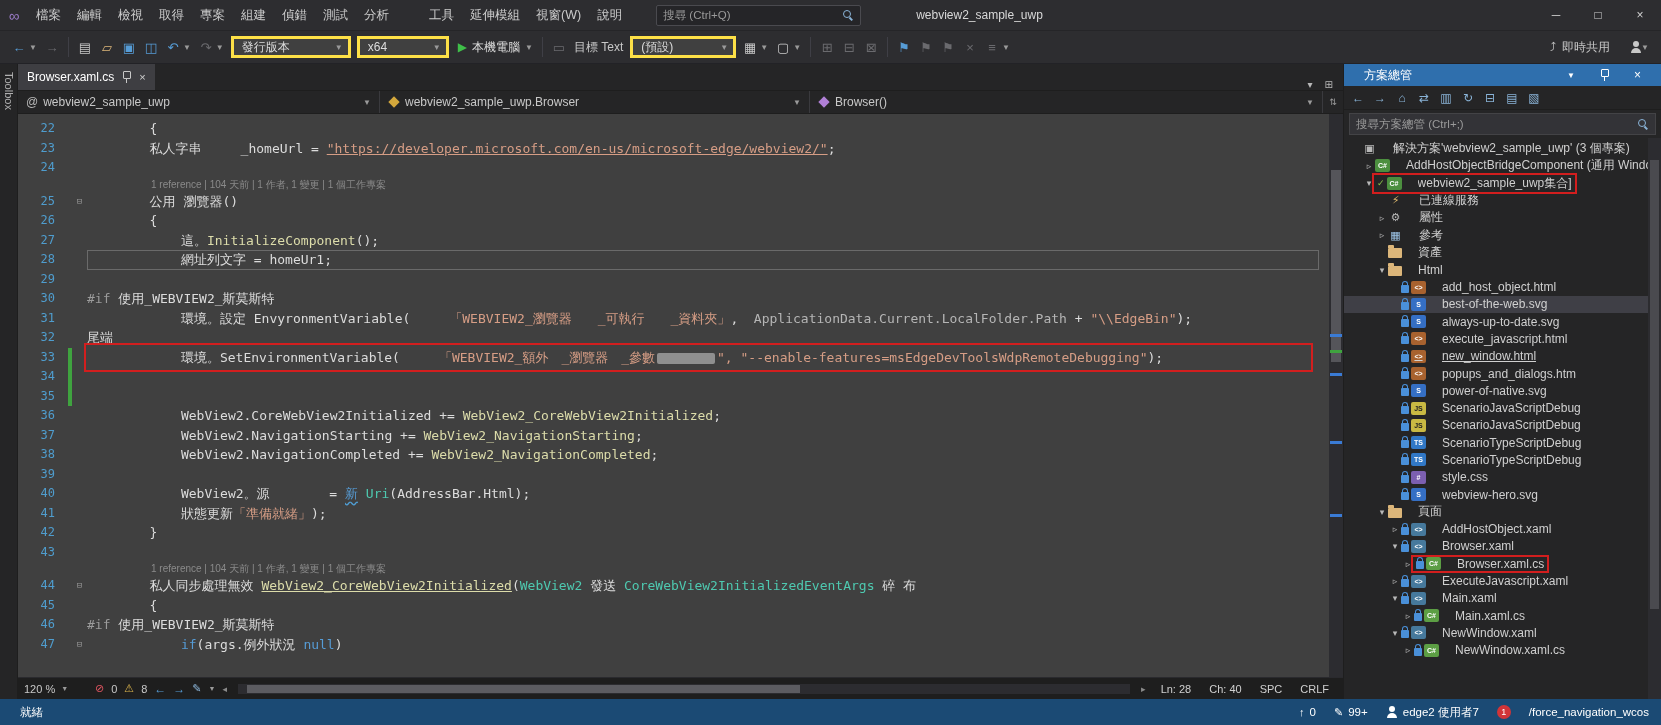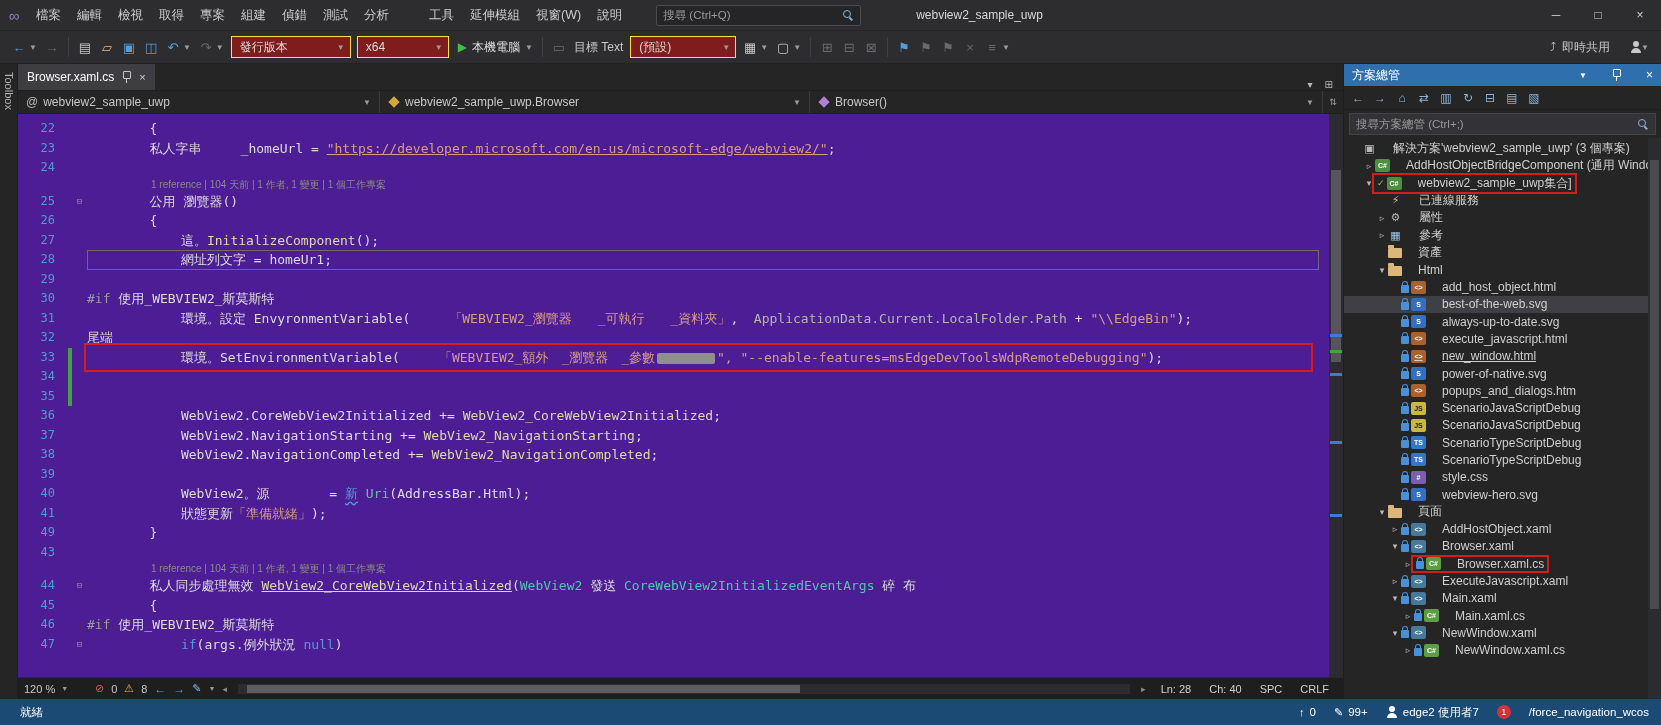--- a/index.html
+++ b/index.html
@@ -16,21 +16,21 @@
 .win-title{margin-left:55px;color:#d8d8d8;font-size:12px;white-space:nowrap}
 .spacer{flex:1}
 .win-btns{display:flex;height:30px;flex:none}
 .win-btn{width:42px;text-align:center;line-height:30px;color:#d0d0d0;font-size:12px}
 
 .toolbar{height:34px;background:#2d2d30;border-top:1px solid #252528;border-bottom:1px solid #222226;display:flex;align-items:center;padding:0 8px;flex:none}
 .tb-ico{width:22px;text-align:center;font-size:13px;color:#c8c8c8;flex:none}
 .tb-ico.blue{color:#569cd6}.tb-ico.dim{color:#6a6a6e}.tb-ico.tan{color:#dcb67a}
 .tb-sep{width:1px;height:20px;background:#3f3f46;margin:0 5px;flex:none}
 .tb-caret{font-size:8px;color:#9a9a9a;margin:0 4px 0 -1px;flex:none}
-.tb-combo{height:22px;background:#7f1d1d;border:1px solid #fde047;display:flex;align-items:center;padding:0 5px 0 8px;margin:0 3px;color:#dcdcdc;flex:none}
+.tb-combo{height:22px;background:#404040;border:3px solid #fde047;display:flex;align-items:center;padding:0 5px 0 8px;margin:0 3px;color:#dcdcdc;flex:none}
 .tb-combo .caret{margin-left:auto;font-size:8px;color:#9a9a9a;padding-left:10px}
 .tb-combo.cfg{width:120px}.tb-combo.arch{width:92px}.tb-combo.prof{width:106px}
 .tb-run{display:flex;align-items:center;margin:0 6px;color:#dcdcdc;flex:none}
 .tb-run .play{color:var(--run_green);font-size:12px;margin-right:5px}
 .tb-label{color:#c8c8c8;margin:0 4px;white-space:nowrap;flex:none}
 .liveshare{display:flex;align-items:center;gap:6px;margin-right:20px;color:#c8c8c8;flex:none}
 .person{width:12px;height:12px;position:relative;flex:none}
 .person::before{content:"";position:absolute;top:0;left:3px;width:6px;height:6px;border-radius:50%;background:#c8c8c8}
 .person::after{content:"";position:absolute;bottom:0;left:1px;width:10px;height:5px;border-radius:5px 5px 0 0;background:#c8c8c8}
 
@@ -49,21 +49,21 @@
 
 .navbar{height:24px;background:#252526;border-top:1px solid #1e1e1e;border-bottom:1px solid #1e1e1e;display:flex;flex:none;font-size:12px}
 .nav-combo{display:flex;align-items:center;border-right:1px solid #3a3a3e;padding:0 8px;color:#c8c8c8;min-width:0}
 .nav-combo .caret{margin-left:auto;font-size:8px;color:#9a9a9a;padding-left:10px}
 .nav-combo.c1{width:362px}.nav-combo.c2{width:430px}.nav-combo.c3{flex:1}
 .nav-at{color:#b8b8b8;margin-right:5px;font-size:12px}
 .diamond{width:8px;height:8px;transform:rotate(45deg);margin:0 7px 0 2px;flex:none}
 .diamond.cls{background:#d4a83c}.diamond.mth{background:#b180d7}
 .nav-mini{width:20px;display:flex;align-items:center;justify-content:center;color:#9a9a9a;font-size:9px}
 
-.code-wrap{flex:1;position:relative;background:#4c1d95;overflow:hidden;padding-top:5px}
+.code-wrap{flex:1;position:relative;background:#404040;overflow:hidden;padding-top:5px}
 .code-row{display:flex;height:19.5px;line-height:19.5px;position:relative;font-family:"DejaVu Sans Mono",monospace;font-size:13px}
 .lens-row{height:14px;line-height:14px;padding-left:133px;color:#8a8a8a;font-size:10px}
 .ln-num{width:50px;flex:none;text-align:right;padding-right:13px;color:#4f9dce;font-size:12px}
 .chg-col{width:4px;flex:none}.chg-col.green{background:#3fa33f}
 .fold-col{width:15px;flex:none;text-align:center;color:#9a9a9a;font-size:9px}
 .code-text{white-space:pre;flex:1;min-width:0;color:#dcdcdc}
 .seg.w{color:#dcdcdc}.seg.k{color:var(--kw)}.seg.s{color:var(--str)}.seg.t{color:var(--typ)}
 .seg.m{color:var(--mth)}.seg.g{color:#9b9b9b}.seg.d{color:#b5b5b5}
 .seg.u{text-decoration:underline}
 .seg.sq{text-decoration:underline;text-decoration-style:wavy;text-decoration-color:#4f9fd6;text-underline-offset:3px}
@@ -78,21 +78,21 @@
 .zoom{display:flex;align-items:center;gap:6px;width:64px;flex:none}
 .mini-caret{font-size:7px;color:#9a9a9a}
 .err-ico{color:#e05561;font-size:11px}.warn-ico{color:#d8b24b;font-size:11px}
 .nav-arrow{color:#569cd6;font-size:12px}
 .hscroll{flex:1;height:10px;background:#2c2c30;position:relative;margin:0 4px}
 .hthumb{position:absolute;top:1px;bottom:1px;left:1%;width:62%;background:#5c5c61}
 .harrow{color:#8a8a8a;font-size:9px}
 .lnch{display:flex;gap:18px;padding:0 8px;color:#d0d0d0;flex:none}
 
 .panel{width:318px;background:#252526;border-left:1px solid #1e1e1e;display:flex;flex-direction:column;flex:none;font-size:12px}
-.panel-header{height:22px;background:var(--accent);color:#fff;display:flex;align-items:center;padding:0 8px;gap:25px;flex:none}
+.panel-header{height:22px;background:var(--accent);color:#fff;display:flex;align-items:center;padding:0 20px;gap:25px;flex:none}
 .panel-header .ttl{flex:1;font-size:12px;white-space:nowrap}
 .panel-header .hdr-caret{font-size:8px}
 .panel-header .close{font-size:12px}
 .panel-header .pin-ico::before{border-color:#fff}.panel-header .pin-ico::after{background:#fff}
 .panel-tools{height:24px;display:flex;align-items:center;padding:0 4px;gap:2px;flex:none;border-bottom:1px solid #1e1e1e}
 .pt-ico{width:20px;text-align:center;color:#8ab4d8;font-size:12px}
 .panel-search{height:22px;margin:3px 5px;background:#333337;border:1px solid #434346;display:flex;align-items:center;padding:0 6px;color:#9a9a9a;font-size:11.5px;flex:none}
 .panel-search .txt{flex:1;white-space:nowrap;overflow:hidden}
 .mag{position:relative;width:11px;height:11px;flex:none}
 .mag::before{content:"";position:absolute;width:6px;height:6px;border:1.5px solid #8ab4d8;border-radius:50%;top:0;left:0}
@@ -373,21 +373,21 @@
             <span class="fold-col"></span>
             <span class="code-text"><span class="seg w">            WebView2。源　　　　 = </span><span class="seg k sq">新</span><span class="seg w"> </span><span class="seg t">Uri</span><span class="seg w">(AddressBar.Html);</span></span>
           </div>
           <div class="code-row">
             <span class="ln-num">41</span>
             <span class="chg-col"></span>
             <span class="fold-col"></span>
             <span class="code-text"><span class="seg w">            狀態更新</span><span class="seg s">「準備就緒」</span><span class="seg w">);</span></span>
           </div>
           <div class="code-row">
-            <span class="ln-num">49</span>
+            <span class="ln-num">42</span>
             <span class="chg-col"></span>
             <span class="fold-col"></span>
             <span class="code-text"><span class="seg w">        }</span></span>
           </div>
           <div class="code-row">
             <span class="ln-num">43</span>
             <span class="chg-col"></span>
             <span class="fold-col"></span>
             <span class="code-text"></span>
           </div>
@@ -548,28 +548,28 @@
           </div>
           <div class="trow" style="padding-left: 45px; text-decoration: underline;">
             <span class="tarrow"></span>
             <span class="ic-lock"></span>
             <span class="ic ic-html">&lt;&gt;</span>
             <span class="tlabel">new_window.html</span>
           </div>
           <div class="trow" style="padding-left: 45px;">
             <span class="tarrow"></span>
             <span class="ic-lock"></span>
+            <span class="ic ic-html">&lt;&gt;</span>
+            <span class="tlabel">popups_and_dialogs.htm</span>
+          </div>
+          <div class="trow" style="padding-left: 45px;">
+            <span class="tarrow"></span>
+            <span class="ic-lock"></span>
             <span class="ic ic-svg">S</span>
             <span class="tlabel">power-of-native.svg</span>
-          </div>
-          <div class="trow" style="padding-left: 45px;">
-            <span class="tarrow"></span>
-            <span class="ic-lock"></span>
-            <span class="ic ic-html">&lt;&gt;</span>
-            <span class="tlabel">popups_and_dialogs.htm</span>
           </div>
           <div class="trow" style="padding-left: 45px;">
             <span class="tarrow"></span>
             <span class="ic-lock"></span>
             <span class="ic ic-js">JS</span>
             <span class="tlabel">ScenarioJavaScriptDebug</span>
           </div>
           <div class="trow" style="padding-left: 45px;">
             <span class="tarrow"></span>
             <span class="ic-lock"></span>

